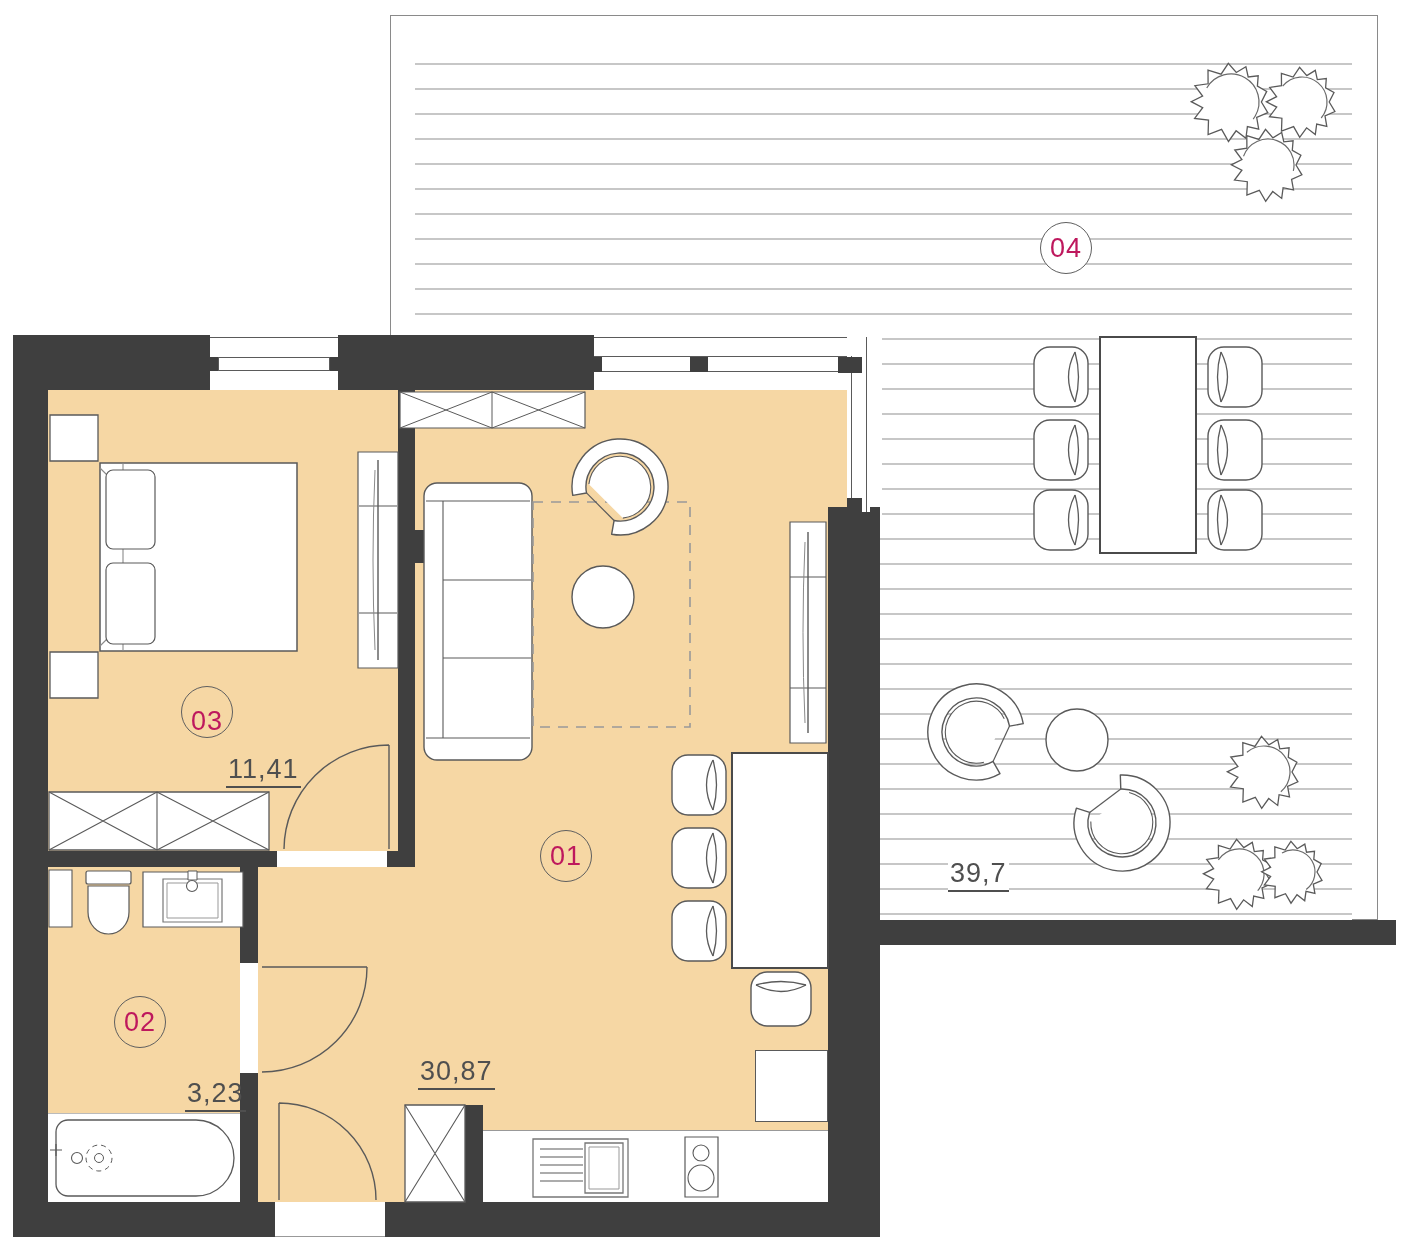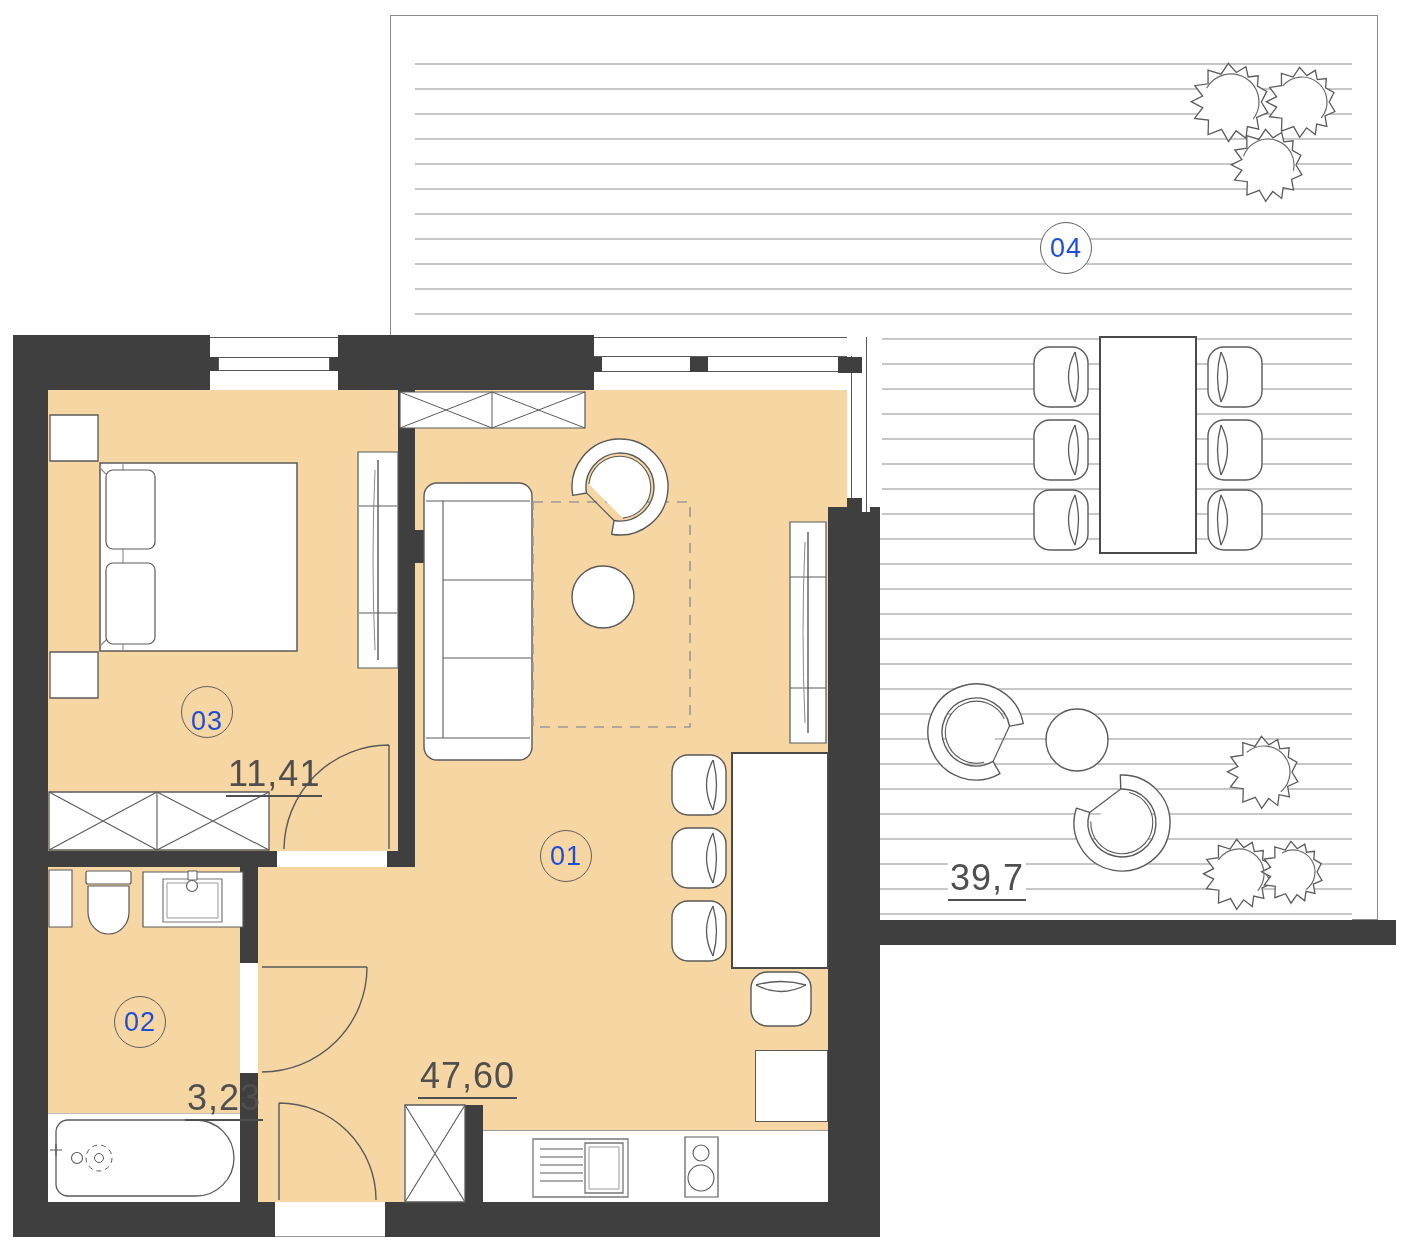--- a/index.html
+++ b/index.html
@@ -9,22 +9,22 @@
   .wall{background:#3f3f3f;}
   .floor{background:#f6d7a4;}
   .white{background:#ffffff;}
   .wbox{background:#fff;border:1.4px solid #5a5a5a;}
   .thin{border:1px solid #8a8a8a;}
   .deck{background:repeating-linear-gradient(180deg,#ffffff 0px,#ffffff 23px,#c7c7c7 23px,#c7c7c7 25px);}
   .hline{background:#5a5a5a;height:1.4px;}
   .vline{background:#5a5a5a;width:1.4px;}
   .badge{border:1.6px solid #5f5f5f;border-radius:50%;width:52px;height:52px;
          display:flex;align-items:center;justify-content:center;
-         font-size:27px;color:#1d4ed8;letter-spacing:1px;}
-  .area{font-size:36px;color:#4f4f4f;letter-spacing:1px;
+         font-size:27px;color:#be185d;letter-spacing:1px;}
+  .area{font-size:27px;color:#4f4f4f;letter-spacing:1px;
         border-bottom:2px solid #4f4f4f;padding:0 2px 3px 2px;line-height:1;}
   svg{position:absolute;left:0;top:0;}
   svg *{vector-effect:non-scaling-stroke;}
 </style>
 </head>
 <body>
 
 <div id="canvas">
 
   <div class="abs thin" style="left:390px;top:15px;width:988px;height:905px;"></div>
@@ -229,18 +229,18 @@
   <div class="abs badge" style="left:114px;top:996px;background:transparent;">
     <span>02</span>
   </div>
   <div class="abs badge" style="left:181px;top:686px;background:transparent;align-items:flex-end;">
     <span>03</span>
   </div>
   <div class="abs badge" style="left:1040px;top:222px;background:#fff;">
     <span>04</span>
   </div>
 
-  <div class="abs area" style="left:418px;top:1058px;">47,60</div>
+  <div class="abs area" style="left:418px;top:1058px;">30,87</div>
   <div class="abs area" style="left:185px;top:1080px;">3,23</div>
   <div class="abs area" style="left:226px;top:756px;">11,41</div>
   <div class="abs area" style="left:948px;top:860px;background:#fff;text-align:right;">39,7</div>
 
 </div>
 
 </body></html>

